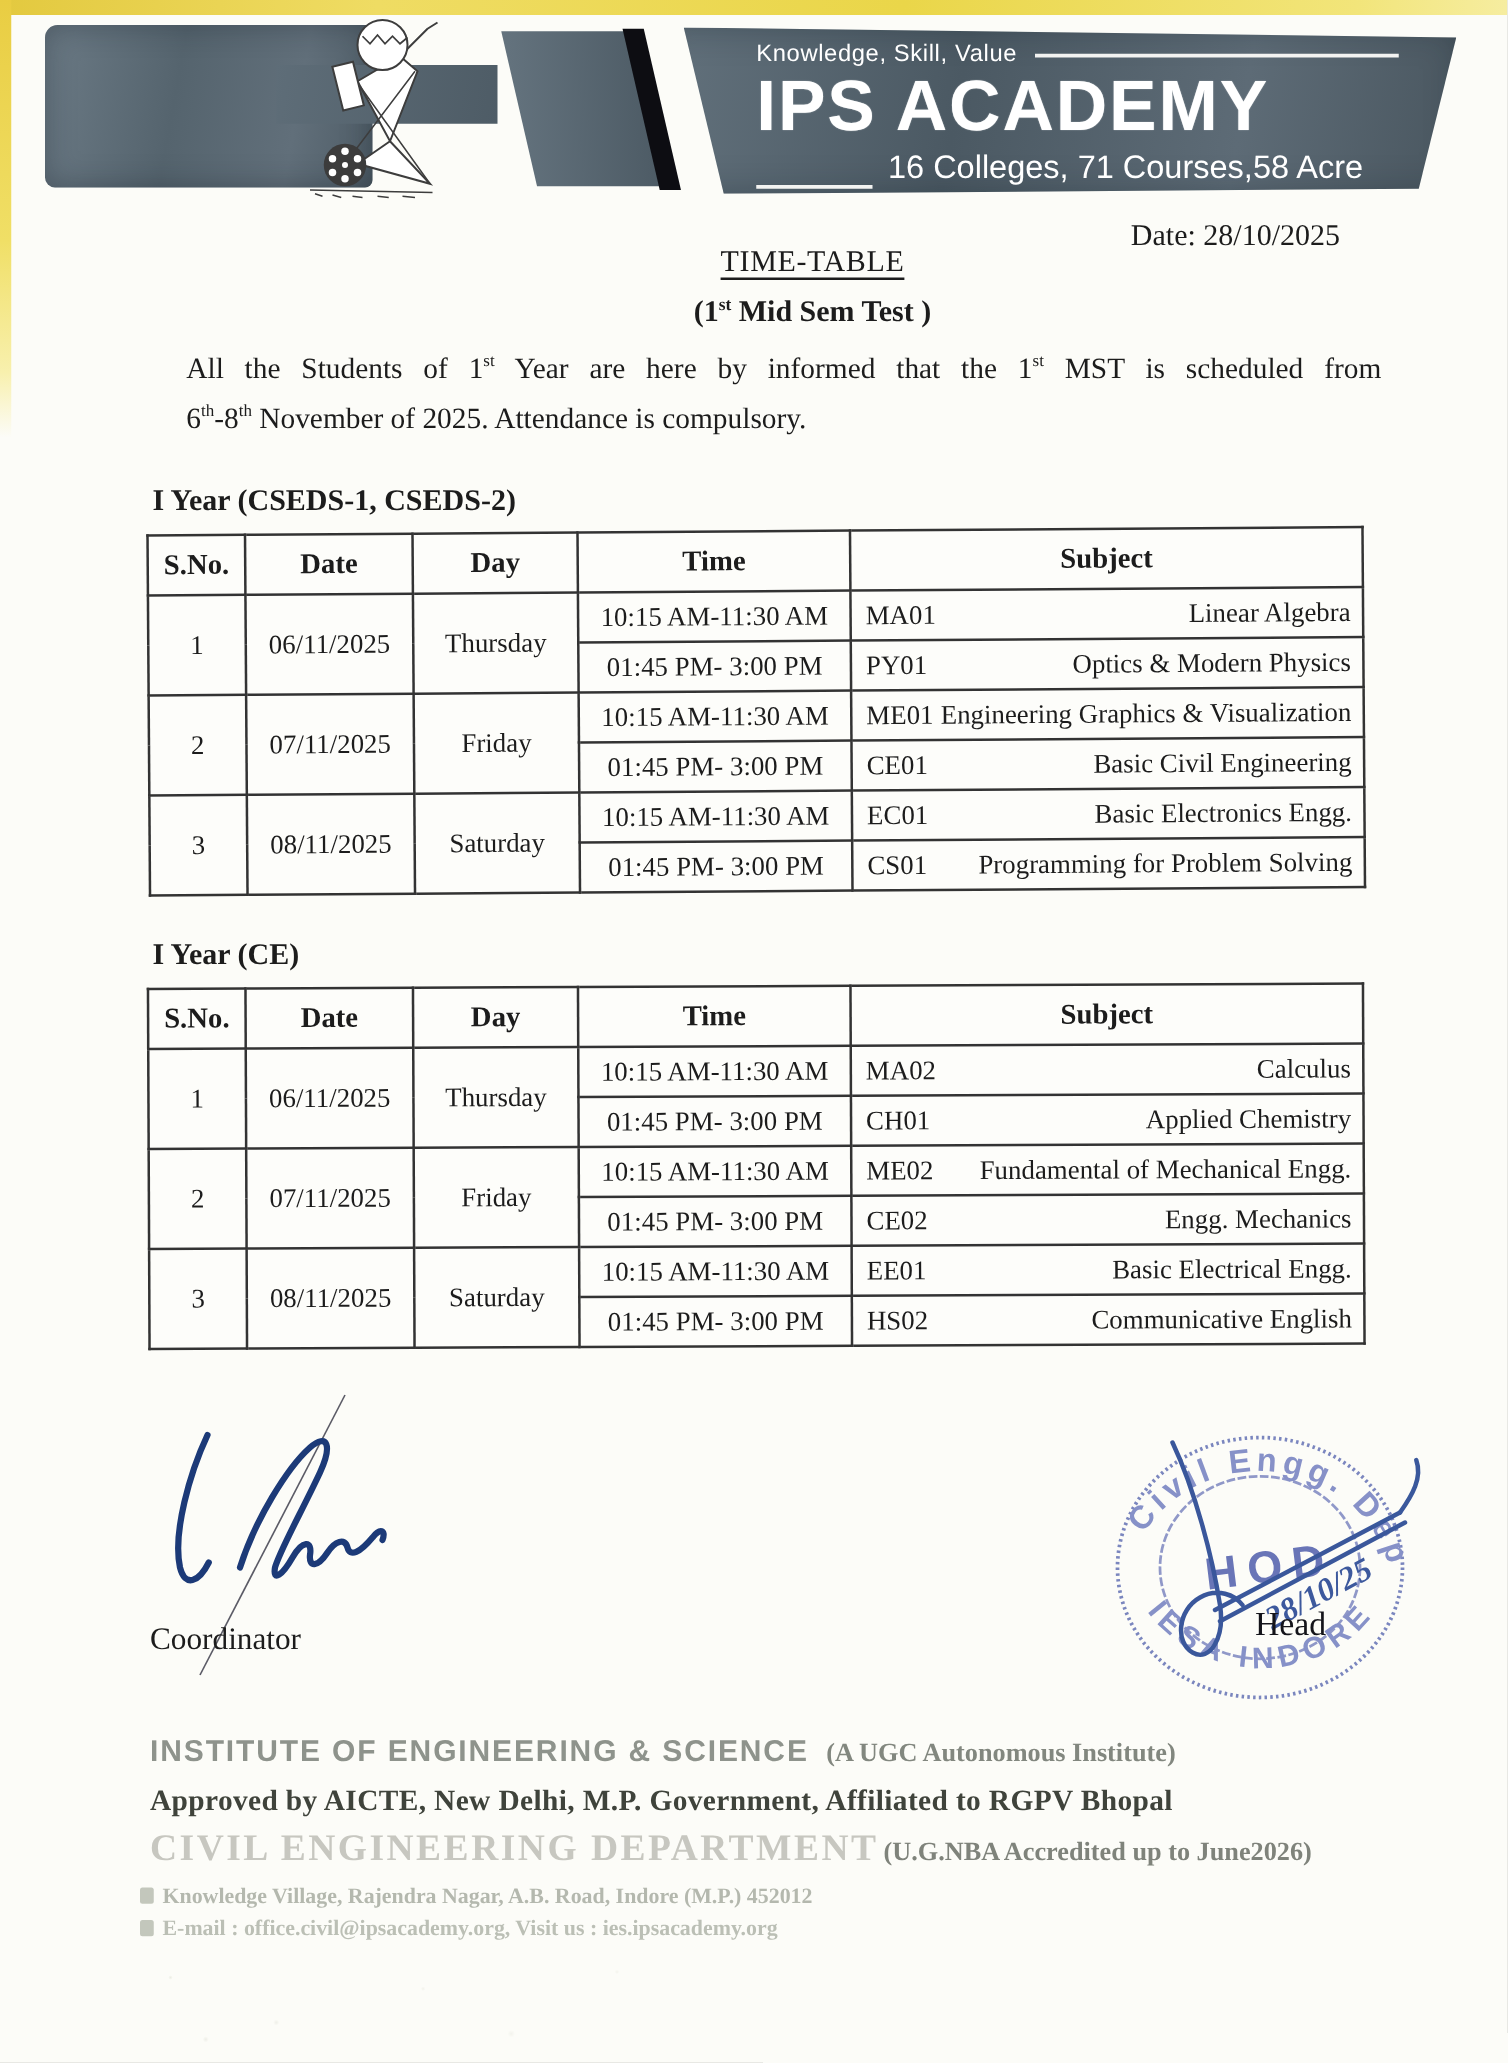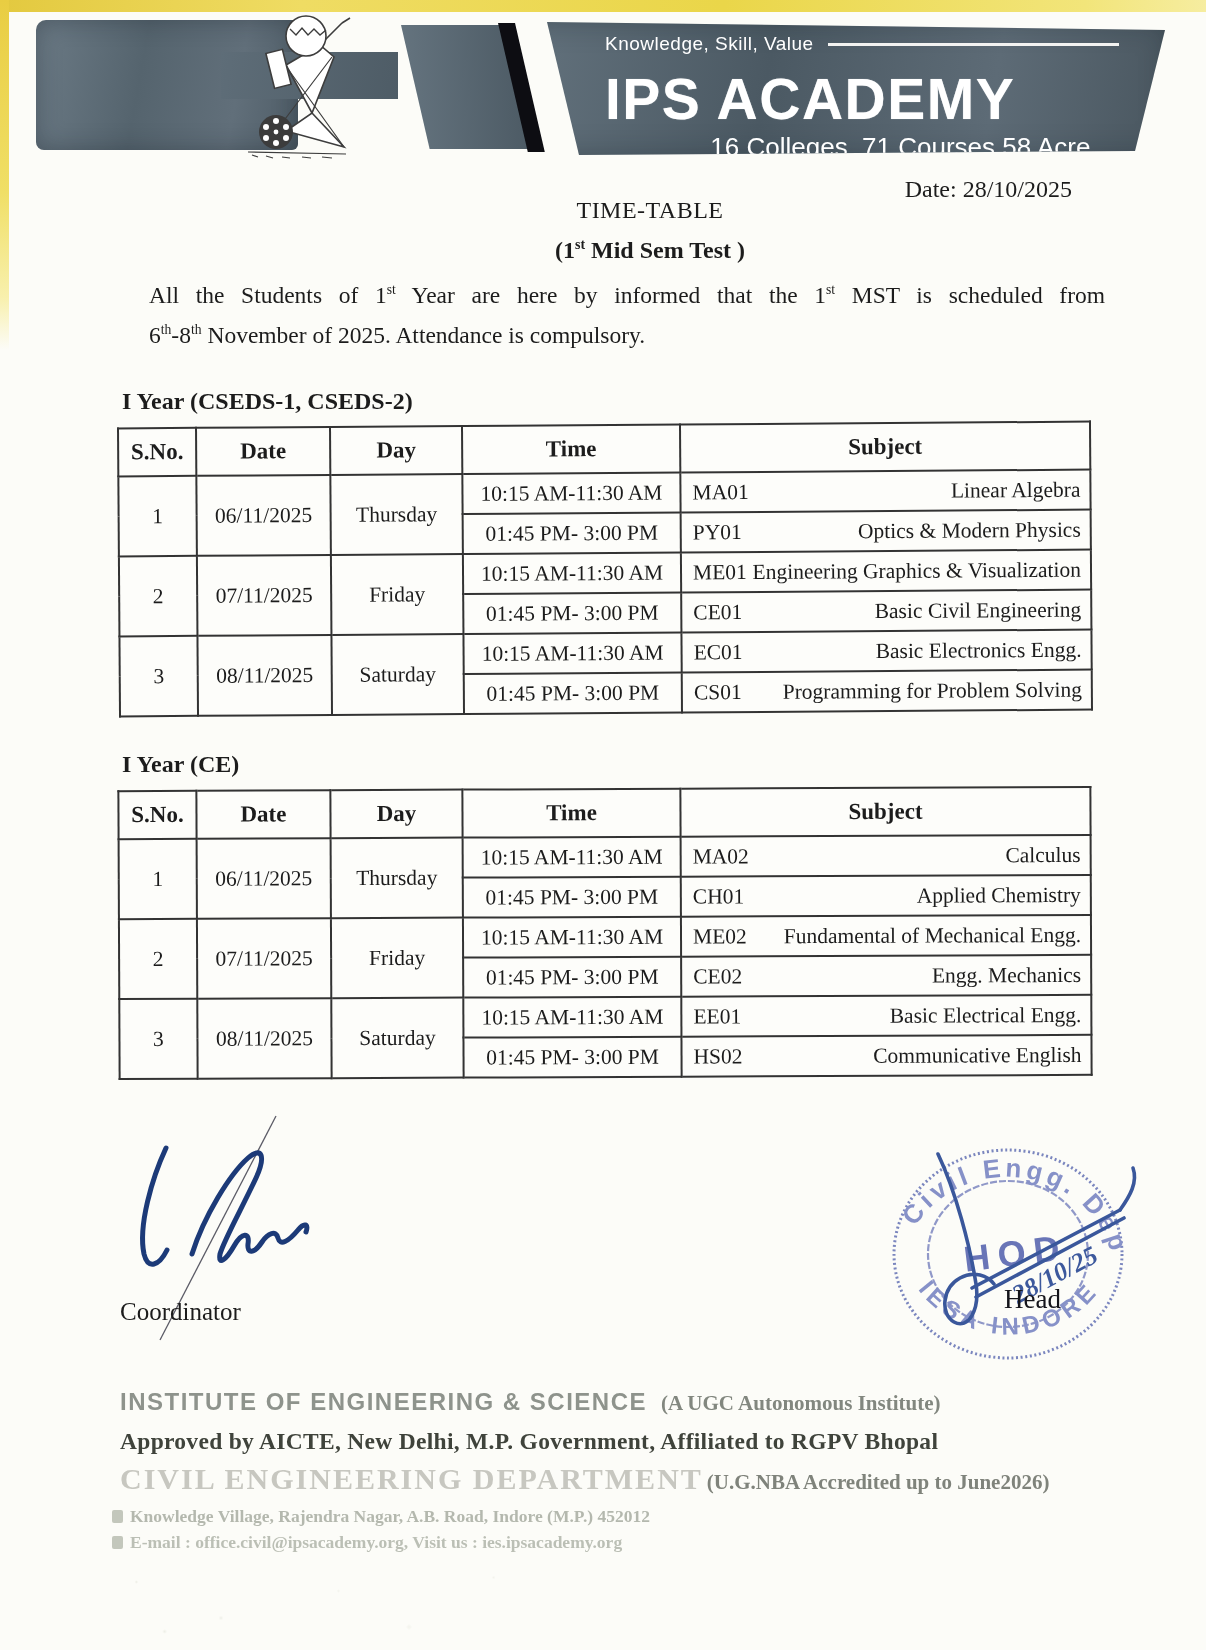--- a/index.html
+++ b/index.html
@@ -25,29 +25,29 @@
   .stripe{left:498px;top:23px;width:17px;height:129px;transform:skewX(13deg);transform-origin:top left;
     background:#0d0d12;}
   .banner{left:521px;top:20px;width:650px;height:137px;
     background:linear-gradient(100deg,#63727d,#4b5963 38%,#5d6b76 72%,#49565f);
     clip-path:polygon(26px 2px,644px 10px,614px 131px,58px 135px);
     box-shadow:inset 0 0 30px rgba(15,25,33,.35);}
   .banner-inner{position:absolute;left:84px;top:13px;width:540px;color:#fff;
     font-family:"Liberation Sans",sans-serif;}
   .b-row1{display:flex;align-items:center;font-size:19px;letter-spacing:.5px;}
   .hline{flex:1;height:3px;background:#f3f3f1;margin-left:14px;margin-right:26px;}
-  .b-brand{font-size:57px;font-weight:800;letter-spacing:1.5px;line-height:60px;margin-top:14px;
+  .b-brand{font-size:57px;font-weight:800;letter-spacing:1.5px;line-height:60px;margin-top:0;
     text-shadow:0 0 1px rgba(255,255,255,.6);}
   .b-row3{display:flex;align-items:center;font-size:26px;margin-top:3px;}
   .hline2{width:104px;height:3px;background:#f3f3f1;margin-right:12px;}
 
   
   .date-line{left:730px;top:176px;width:342px;text-align:right;font-size:24px;}
   .title{left:47px;top:197px;width:1206px;text-align:center;font-size:24px;letter-spacing:.5px;}
-  .title span{text-underline-offset:5px;}
+  .title span{text-decoration:underline;text-underline-offset:5px;}
   .subtitle{left:47px;top:237px;width:1206px;text-align:center;font-size:24px;font-weight:bold;}
   .notice{left:121px;top:282px;width:956px;font-size:23.5px;margin-left:28px;}
   .notice-l1{text-align:justify;text-align-last:justify;}
   .notice-l2{margin-top:13px;}
   .sp{font-size:.58em;vertical-align:super;line-height:0;}
 
   .sec-title{font-size:24px;font-weight:bold;}
   .sec1{left:122px;top:388px;}
   .sec2{left:122px;top:751px;}
 

